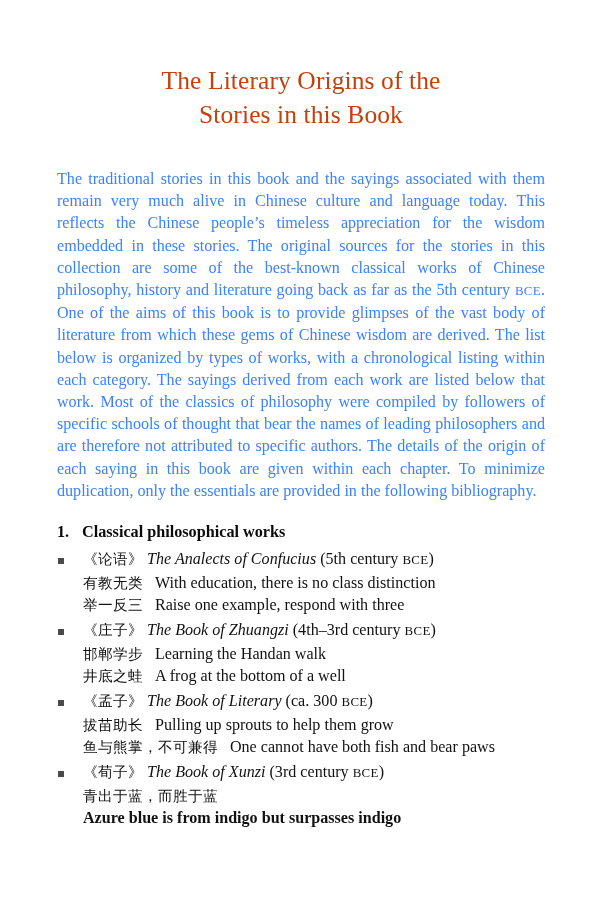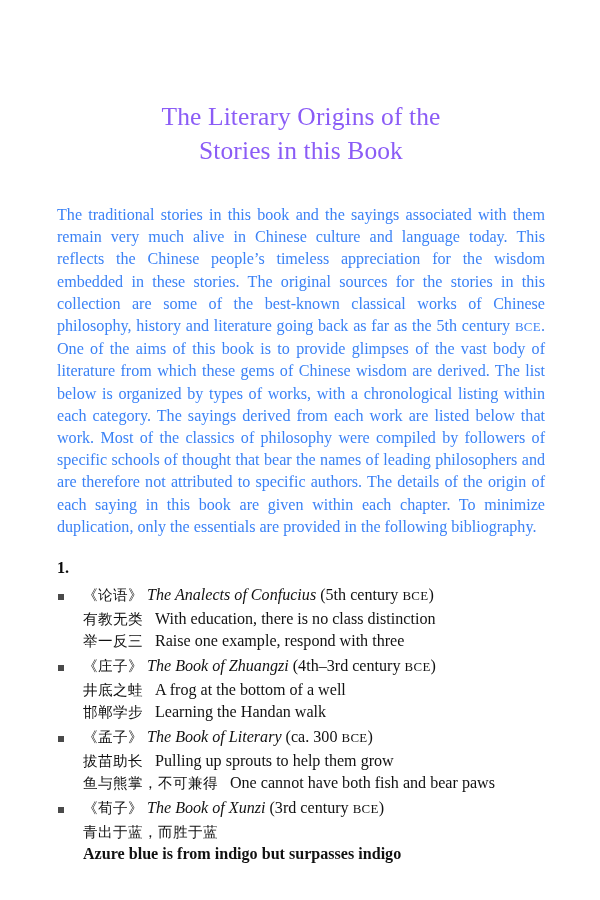--- a/index.html
+++ b/index.html
@@ -26,27 +26,27 @@
   .content {
     position: absolute;
     left: 57px;
     top: 0;
     width: 488px;
   }
 
   
   .page-title {
     margin: 0;
-    padding-top: 100px;
+    padding-top: 64px;
     font-size: 25.5px;
     font-weight: normal;
     line-height: 34px;
     text-align: center;
     letter-spacing: 0.1px;
-    color: #8b5cf6;
+    color: #c2410c;
   }
   .page-title .tline {
     display: block;
   }
 
   
   .intro {
     margin: 0;
     padding-top: 36px;
     font-size: 16.1px;
@@ -161,20 +161,21 @@
 
     <h1 class="page-title">
       <span class="tline">The Literary Origins of the</span>
       <span class="tline">Stories in this Book</span>
     </h1>
 
     <p class="intro"><span>The traditional stories in this book and the sayings associated with them remain very much alive in Chinese culture and language today. This reflects the Chinese people’s timeless appreciation for the wisdom embedded in these stories. The original sources for the stories in this collection are some of the best-known classical works of Chinese philosophy, history and literature going back as far as the 5th century </span><span class="sc">BCE</span><span>. One of the aims of this book is to provide glimpses of the vast body of literature from which these gems of Chinese wisdom are derived. The list below is organized by types of works, with a chronological listing within each category. The sayings derived from each work are listed below that work. Most of the classics of philosophy were compiled by followers of specific schools of thought that bear the names of leading philosophers and are therefore not attributed to specific authors. The details of the origin of each saying in this book are given within each chapter. To minimize duplication, only the essentials are provided in the following bibliography.</span></p>
 
     <div class="section-heading">
       <span class="num">1.</span>
+      <span class="htext">Classical philosophical works</span>
     </div>
 
     <div class="entries">
 
       <div class="entry">
         <div class="entry-title">
           <span class="bullet">
               <span class="sq"></span>
             </span>
           <span class="tbody"><span class="cn">《论语》</span> <span class="title-en">The Analects of Confucius</span> <span class="date">(5th century </span><span class="sc">BCE</span><span class="date">)</span></span>
@@ -193,26 +194,26 @@
 
       <div class="entry">
         <div class="entry-title">
           <span class="bullet">
               <span class="sq"></span>
             </span>
           <span class="tbody"><span class="cn">《庄子》</span> <span class="title-en">The Book of Zhuangzi</span> <span class="date">(4th–3rd century </span><span class="sc">BCE</span><span class="date">)</span></span>
         </div>
         <div class="sayings">
           <div class="saying">
+            <span class="s-cn">邯郸学步</span>
+            <span class="s-en">Learning the Handan walk</span>
+          </div>
+          <div class="saying">
             <span class="s-cn">井底之蛙</span>
             <span class="s-en">A frog at the bottom of a well</span>
-          </div>
-          <div class="saying">
-            <span class="s-cn">邯郸学步</span>
-            <span class="s-en">Learning the Handan walk</span>
           </div>
         </div>
       </div>
 
       <div class="entry">
         <div class="entry-title">
           <span class="bullet">
               <span class="sq"></span>
             </span>
           <span class="tbody"><span class="cn">《孟子》</span> <span class="title-en">The Book of Literary</span> <span class="date">(ca. 300 </span><span class="sc">BCE</span><span class="date">)</span></span>

